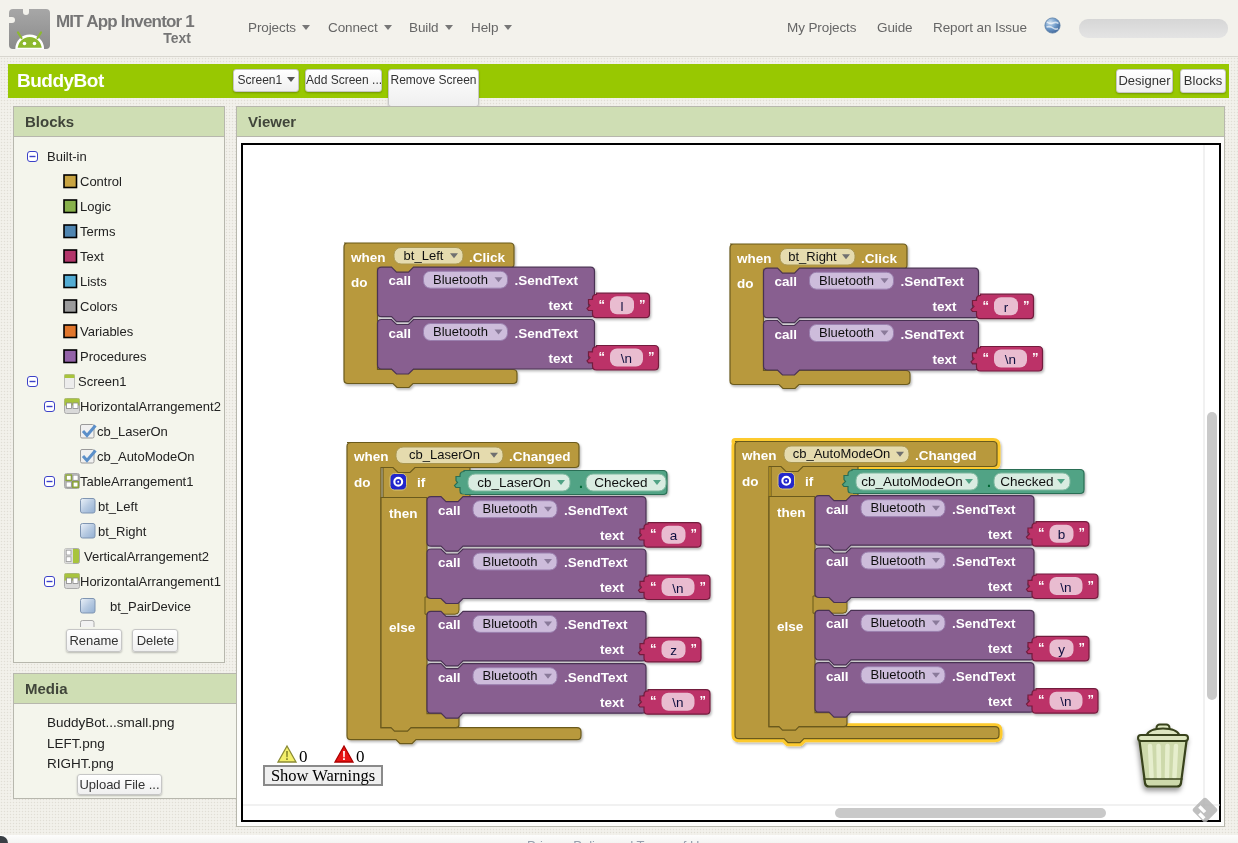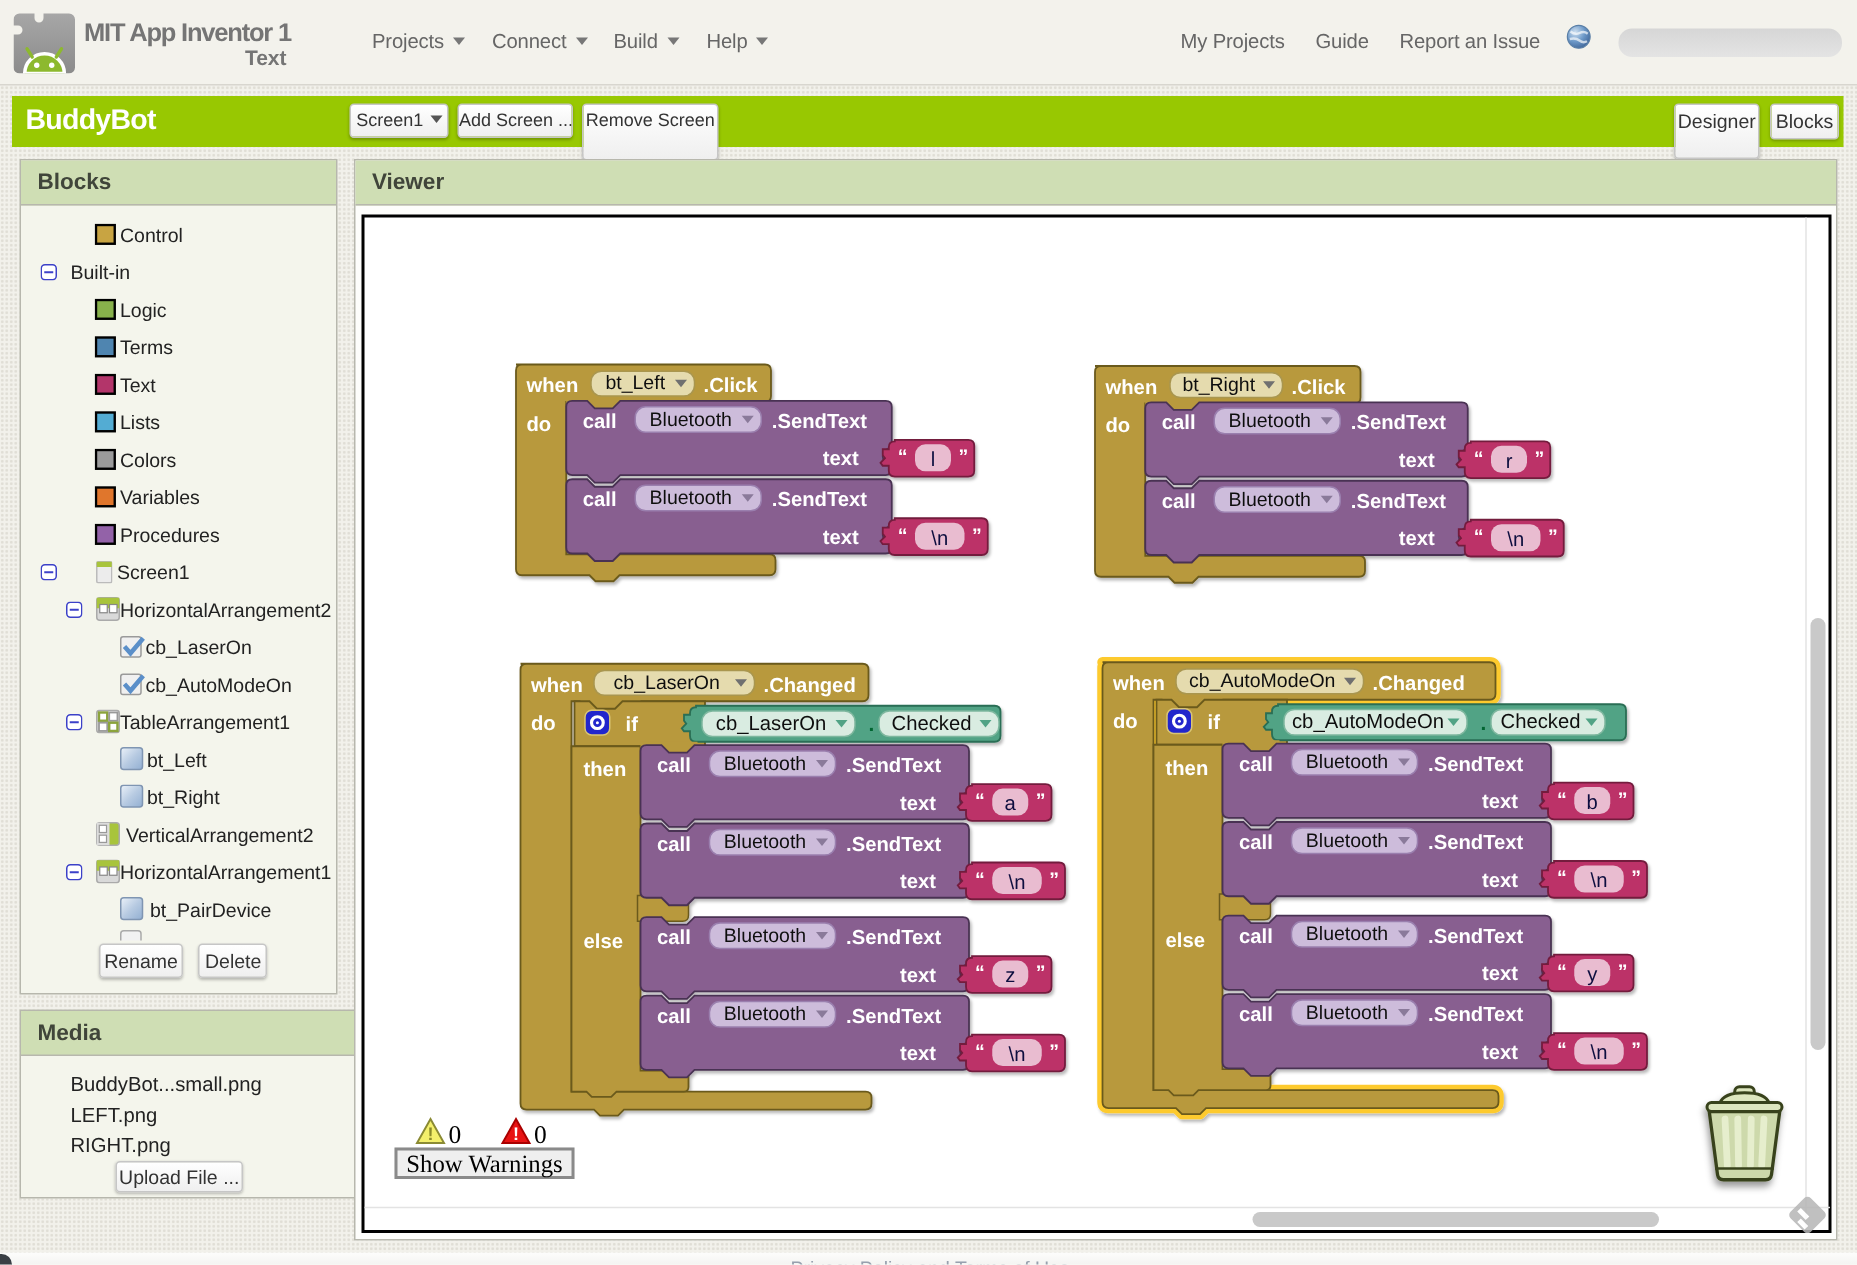--- a/index.html
+++ b/index.html
@@ -56,33 +56,33 @@
       <circle cx="8.5" cy="8.5" r="7.6" fill="url(#gl)" stroke="#5a7fa6" stroke-width="0.8"></circle>
       <path d="M3 5 q3 2.5 6 1 q3 -1.5 5.5 0.5 M2.5 10 q4 -1 6.5 1 q2.5 2 5 0.5" stroke="#ffffffaa" stroke-width="1.6" fill="none"></path>
     </svg></div>
 <div style="position:absolute;left:1079px;top:19px;width:149px;height:19px;border-radius:9px;background:linear-gradient(#d6d6d6,#e4e4e4)"></div>
 
 <div class="gbar"></div>
 <div style="position:absolute;left:17px;top:70px;font-size:19px;font-weight:bold;color:#fff;letter-spacing:-0.5px">BuddyBot</div>
 <div class="btn" style="position:absolute;left:233px;top:69px;width:66px;height:23px;line-height:21px;font-size:12px">Screen1 <span class="dar" style="margin-left:1px;border-top-color:#555"></span></div>
 <div class="btn" style="position:absolute;left:305px;top:69px;width:77px;height:23px;line-height:21px;font-size:12px">Add Screen ...</div>
 <div class="btn" style="position:absolute;left:388px;top:69px;width:91px;height:38px;line-height:21px;font-size:12px">Remove Screen</div>
-<div class="btn" style="position:absolute;left:1116px;top:69px;width:57px;height:37px;line-height:22px">Designer</div>
+<div class="btn" style="position:absolute;left:1116px;top:69px;width:57px;height:24px;line-height:22px">Designer</div>
 <div class="btn" style="position:absolute;left:1180px;top:69px;width:46px;height:24px;line-height:22px">Blocks</div>
 
 <div class="panel" style="left:13px;top:106px;width:212px;height:557px">
  <div class="phead">Blocks</div>
  <div style="padding-top:7px">
-      <div class="trow" style="padding-left:49px"><svg width="15" height="15" style="vertical-align:-3px">
-          <rect x="1" y="1" width="12.5" height="12.5" fill="#c8a442" stroke="#000" stroke-width="1.6"></rect>
-        </svg><span class="tlab" style="margin-left:2px">Control</span></div>
       <div class="trow" style="padding-left:13px"><svg width="11" height="11" style="vertical-align:-1px">
           <rect x="0.5" y="0.5" width="10" height="10" rx="2.5" fill="#fff" stroke="#3c41c8" stroke-width="1"></rect>
           <line x1="2.5" y1="5.5" x2="8.5" y2="5.5" stroke="#3c41c8" stroke-width="1.4"></line>
         </svg><span style="display:inline-block;width:9px"></span><span class="tlab">Built-in</span></div>
+      <div class="trow" style="padding-left:49px"><svg width="15" height="15" style="vertical-align:-3px">
+          <rect x="1" y="1" width="12.5" height="12.5" fill="#c8a442" stroke="#000" stroke-width="1.6"></rect>
+        </svg><span class="tlab" style="margin-left:2px">Control</span></div>
       <div class="trow" style="padding-left:49px"><svg width="15" height="15" style="vertical-align:-3px">
           <rect x="1" y="1" width="12.5" height="12.5" fill="#88b14b" stroke="#000" stroke-width="1.6"></rect>
         </svg><span class="tlab" style="margin-left:2px">Logic</span></div>
       <div class="trow" style="padding-left:49px"><svg width="15" height="15" style="vertical-align:-3px">
           <rect x="1" y="1" width="12.5" height="12.5" fill="#4f85b0" stroke="#000" stroke-width="1.6"></rect>
         </svg><span class="tlab" style="margin-left:2px">Terms</span></div>
       <div class="trow" style="padding-left:49px"><svg width="15" height="15" style="vertical-align:-3px">
           <rect x="1" y="1" width="12.5" height="12.5" fill="#b3356a" stroke="#000" stroke-width="1.6"></rect>
         </svg><span class="tlab" style="margin-left:2px">Text</span></div>
       <div class="trow" style="padding-left:49px"><svg width="15" height="15" style="vertical-align:-3px">
@@ -168,21 +168,21 @@
         </svg><span class="tlab">HorizontalArrangement1</span></div>
       <div class="trow" style="padding-left:66px"><svg width="16" height="16" style="vertical-align:-3px">
           <defs>
             <linearGradient id="btg" x1="0" y1="0" x2="1" y2="1">
               <stop offset="0" stop-color="#ecf2f9"></stop>
               <stop offset="0.5" stop-color="#b8cbe2"></stop>
               <stop offset="1" stop-color="#92afd2"></stop>
             </linearGradient>
           </defs>
           <rect x="0.5" y="0.5" width="14.5" height="14.5" rx="2" fill="url(#btg)" stroke="#7f95b2"></rect>
-        </svg><span class="tlab" style="margin-left:4px">bt_PairDevice</span></div>
+        </svg><span class="tlab" style="margin-left:14px">bt_PairDevice</span></div>
       <div style="height:8px;overflow:hidden;padding-left:66px"><svg width="17" height="16">
           <rect x="0.5" y="1.5" width="13.5" height="13.5" rx="2" fill="#f2f2f2" stroke="#aaa"></rect>
         </svg></div>
     </div>
  <div style="position:absolute;left:52px;top:522px">
    <span class="btn" style="width:56px;height:23px;line-height:21px">Rename</span>
    <span class="btn" style="width:46px;height:23px;line-height:21px;margin-left:6px">Delete</span>
  </div>
 </div>
 

